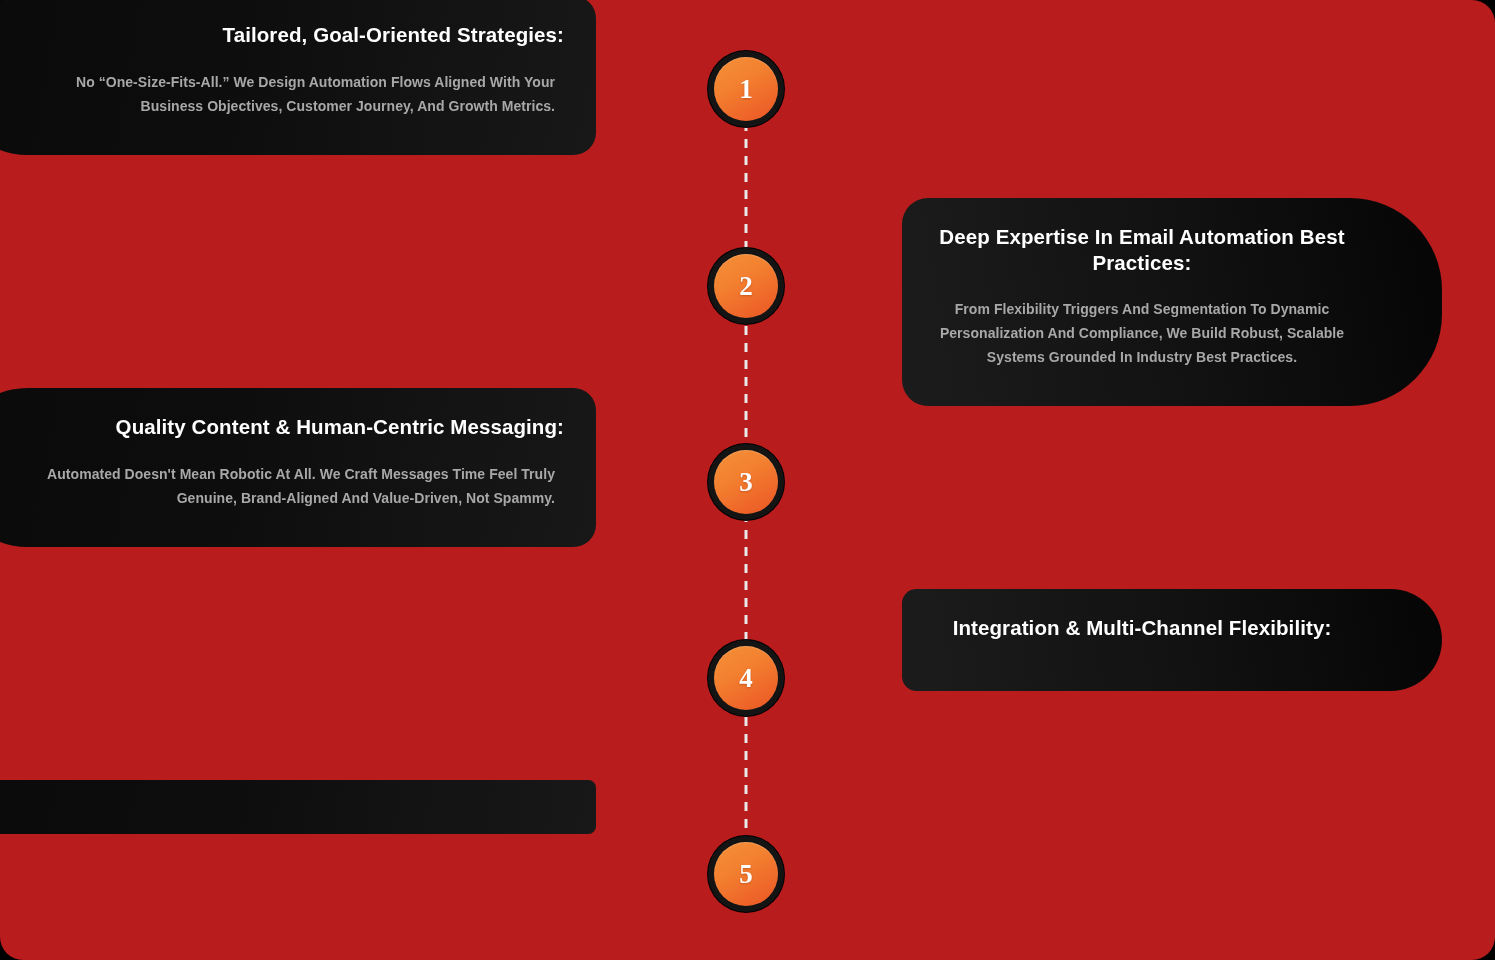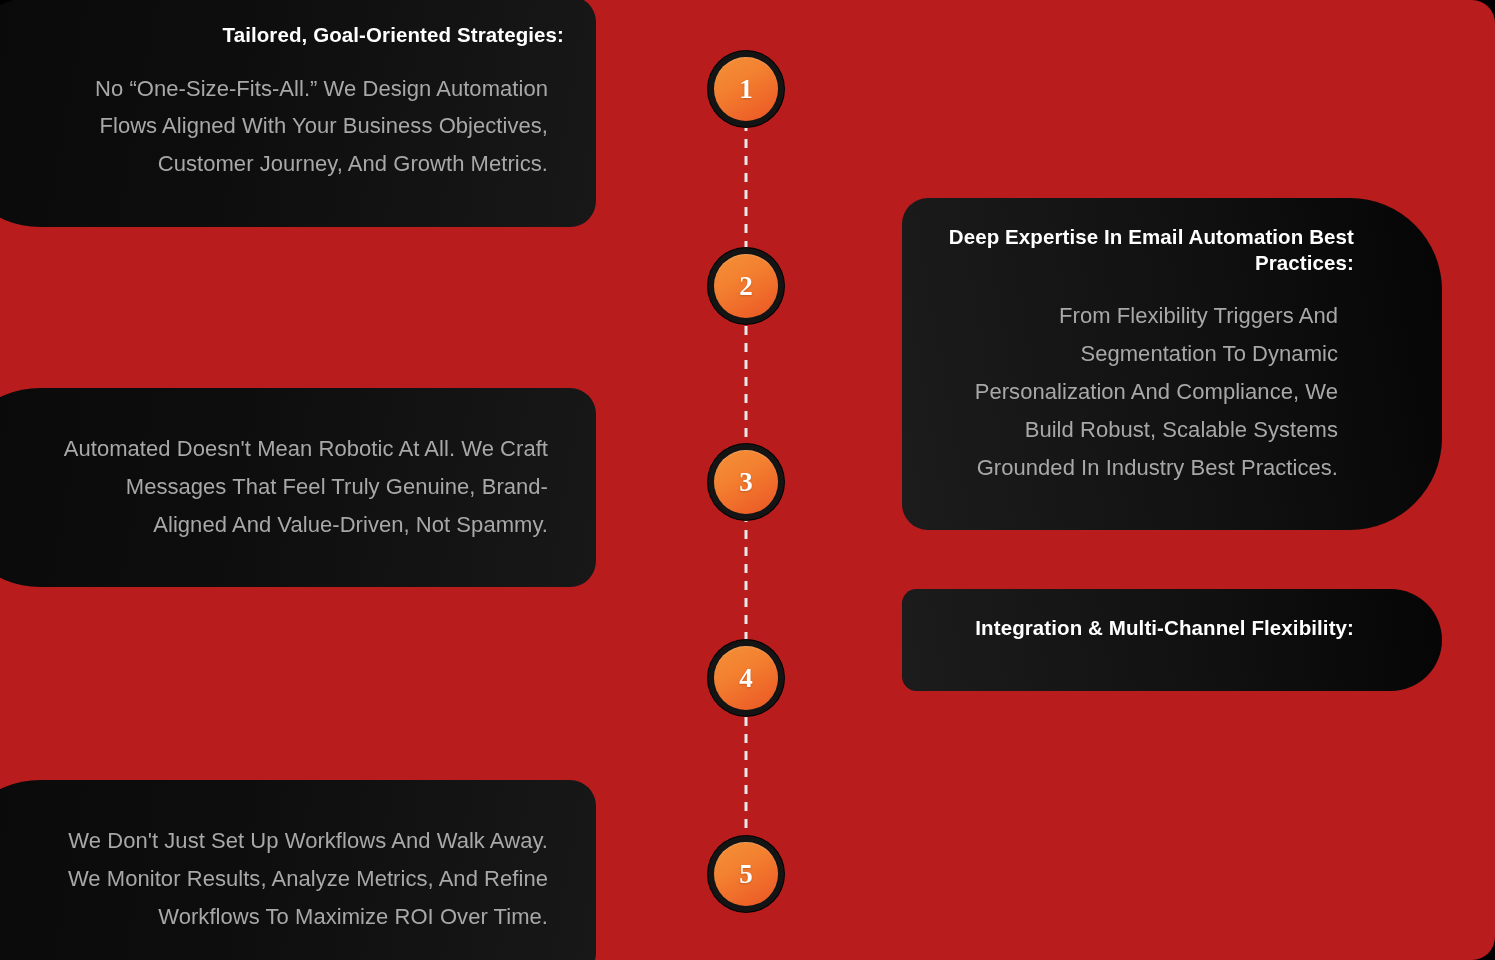--- a/index.html
+++ b/index.html
@@ -89,41 +89,41 @@
     width: 648px;
     text-align: right;
     border-radius: 92px 26px 26px 92px;
     background: linear-gradient(100deg, #0a0a0a 0%, #0d0d0d 42%, #181818 100%);
     padding-left: 90px;
     padding-right: 32px;
   }
   .card.right {
     left: 902px;
     width: 540px;
-    text-align: right;
+    text-align: center;
     border-radius: 26px 92px 92px 26px;
     background: linear-gradient(260deg, #050505 0%, #111111 45%, #1c1c1c 100%);
     padding-left: 28px;
     padding-right: 88px;
   }
 
   .card-title {
     color: #ffffff;
     font-size: 20.5px;
     font-weight: 700;
     line-height: 1.25;
     margin: 0 0 22px 0;
     letter-spacing: 0.1px;
   }
   .card-body {
     color: #a8a8a8;
-    font-size: 22px;
-    font-weight: 400;
+    font-size: 14px;
+    font-weight: 700;
     line-height: 1.72;
-    margin: 16px;
+    margin: 9px;
     letter-spacing: 0.05px;
   }
 
   
   #card-1 { top: -4px;  }
   #card-2 { top: 198px; }
   #card-3 { top: 388px; }
   #card-4 { top: 589px; }
   #card-5 { top: 780px; }
 
@@ -154,39 +154,39 @@
     <p class="card-title">Deep Expertise In Email Automation Best Practices:</p>
     <p class="card-body">From Flexibility Triggers And Segmentation To Dynamic Personalization And Compliance, We Build Robust, Scalable Systems Grounded In Industry Best Practices.</p>
   </div>
   <div class="node" id="node-2">
     <div class="disc">
       <span class="num">2</span>
     </div>
   </div>
 
   <div class="card left" id="card-3">
-    <p class="card-body">Automated Doesn't Mean Robotic At All. We Craft Messages That Feel Truly Genuine, Brand-Aligned And Value-Driven, Not Spammy.</p>
+    <p class="card-title">Quality Content &amp; Human-Centric Messaging:</p>
+    <p class="card-body">Automated Doesn't Mean Robotic At All. We Craft Messages Time Feel Truly Genuine, Brand-Aligned And Value-Driven, Not Spammy.</p>
   </div>
   <div class="node" id="node-3">
     <div class="disc">
       <span class="num">3</span>
     </div>
   </div>
 
   <div class="card right" id="card-4">
     <p class="card-title">Integration &amp; Multi-Channel Flexibility:</p>
   </div>
   <div class="node" id="node-4">
     <div class="disc">
       <span class="num">4</span>
     </div>
   </div>
 
   <div class="card left" id="card-5">
-    <p class="card-body">We Don't Just Set Up Workflows And Walk Away. We Monitor Results, Analyze Metrics, And Refine Workflows To Maximize ROI Over Time.</p>
   </div>
   <div class="node" id="node-5">
     <div class="disc">
       <span class="num">5</span>
     </div>
   </div>
 
 </div>
 
 </body></html>

